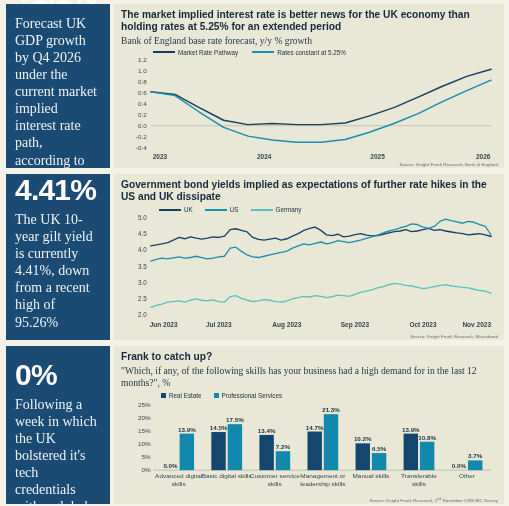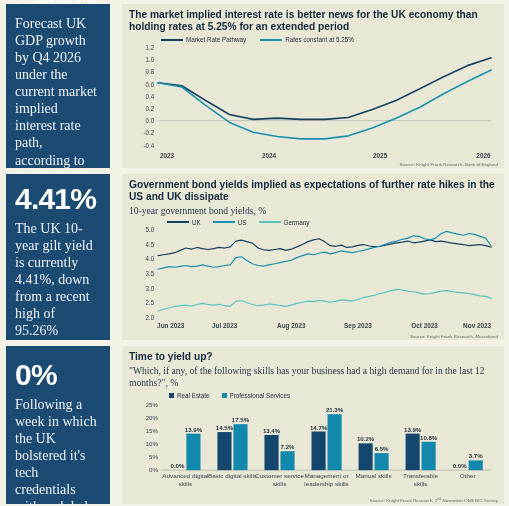--- a/index.html
+++ b/index.html
@@ -27,21 +27,21 @@
   .stat-panel{
     width:104px;flex:0 0 104px;
     background:#1b4a72;
     color:#ffffff;
     box-sizing:border-box;
     padding:10px 9px 18px 9px;
     display:flex;flex-direction:column;
     justify-content:center;
   }
   .stat-panel.p1{justify-content:center;padding-top:28px;}
-  .stat-panel.p2{justify-content:flex-start;}
+  .stat-panel.p2{justify-content:center;}
   .stat-panel.p3{justify-content:flex-start;padding-top:14px;}
 
   .stat-value{
     font-family:"Liberation Sans", sans-serif;
     font-weight:bold;
     font-size:30px;
     line-height:1.02;
     letter-spacing:-0.8px;
     margin-bottom:5px;
   }
@@ -50,21 +50,21 @@
     font-size:14px;
     line-height:1.22;
     color:#eef3f7;
   }
 
   .chart-card{
     flex:1;
     background:#e9e7d6;
     box-sizing:border-box;
     padding:5px 7px 3px 7px;
-    margin-left:12px;
+    margin-left:4px;
     display:flex;flex-direction:column;
     position:relative;
     overflow:hidden;
   }
   .chart-title{
     font-family:"Liberation Sans", sans-serif;
     font-weight:bold;
     font-size:10.2px;
     line-height:1.2;
     color:#15293d;
@@ -110,20 +110,21 @@
 
 <div class="page">
 
   <div class="block b1">
     <div class="stat-panel p1">
       <div class="stat-value">+1.1%</div>
       <div class="stat-desc">Forecast UK GDP growth by Q4 2026 under the current market implied interest rate path, according to the Bank of England</div>
     </div>
     <div class="chart-card">
       <div class="chart-title">The market implied interest rate is better news for the UK economy than holding rates at 5.25% for an extended period</div>
+      <div class="chart-sub">Bank of England base rate forecast, y/y % growth</div>
       <div class="legend">
         <div class="legend-item">
           <span class="legend-swatch" style="background:#15405f"></span>
           <span class="legend-label">Market Rate Pathway</span>
         </div>
         <div class="legend-item">
           <span class="legend-swatch" style="background:#1a8fad"></span>
           <span class="legend-label">Rates constant at 5.25%</span>
         </div>
       </div>
@@ -151,21 +152,20 @@
     </div>
   </div>
 
   <div class="block b2">
     <div class="stat-panel p2">
       <div class="stat-value">4.41%</div>
       <div class="stat-desc">The UK 10-year gilt yield is currently 4.41%, down from a recent high of 95.26%</div>
     </div>
     <div class="chart-card">
       <div class="chart-title">Government bond yields implied as expectations of further rate hikes in the US and UK dissipate</div>
-      <div class="chart-sub">10-year government bond yields, %</div>
       <div class="legend l2">
         <div class="legend-item">
           <span class="legend-swatch" style="background:#15405f"></span>
           <span class="legend-label">UK</span>
         </div>
         <div class="legend-item">
           <span class="legend-swatch" style="background:#1a8fad"></span>
           <span class="legend-label">US</span>
         </div>
         <div class="legend-item">
@@ -196,21 +196,21 @@
       <div class="source"><span>Source: Knight Frank Research, Macrobond</span></div>
     </div>
   </div>
 
   <div class="block b3">
     <div class="stat-panel p3">
       <div class="stat-value">0%</div>
       <div class="stat-desc">Following a week in which the UK bolstered it's tech credentials with a global AI summit, the real estate sector remains less focused on advanced digital skills than other sectors, including professional services</div>
     </div>
     <div class="chart-card">
-      <div class="chart-title">Time to yield up?</div>
+      <div class="chart-title">Frank to catch up?</div>
       <div class="chart-sub">"Which, if any, of the following skills has your business had a high demand for in the last 12 months?", %</div>
       <div class="legend l2" style="margin-left:40px;margin-top:3px;">
         <div class="legend-item">
           <span class="legend-swatch sq" style="background:#14466e"></span>
           <span class="legend-label">Real Estate</span>
         </div>
         <div class="legend-item">
           <span class="legend-swatch sq" style="background:#1288ac"></span>
           <span class="legend-label">Professional Services</span>
         </div>

